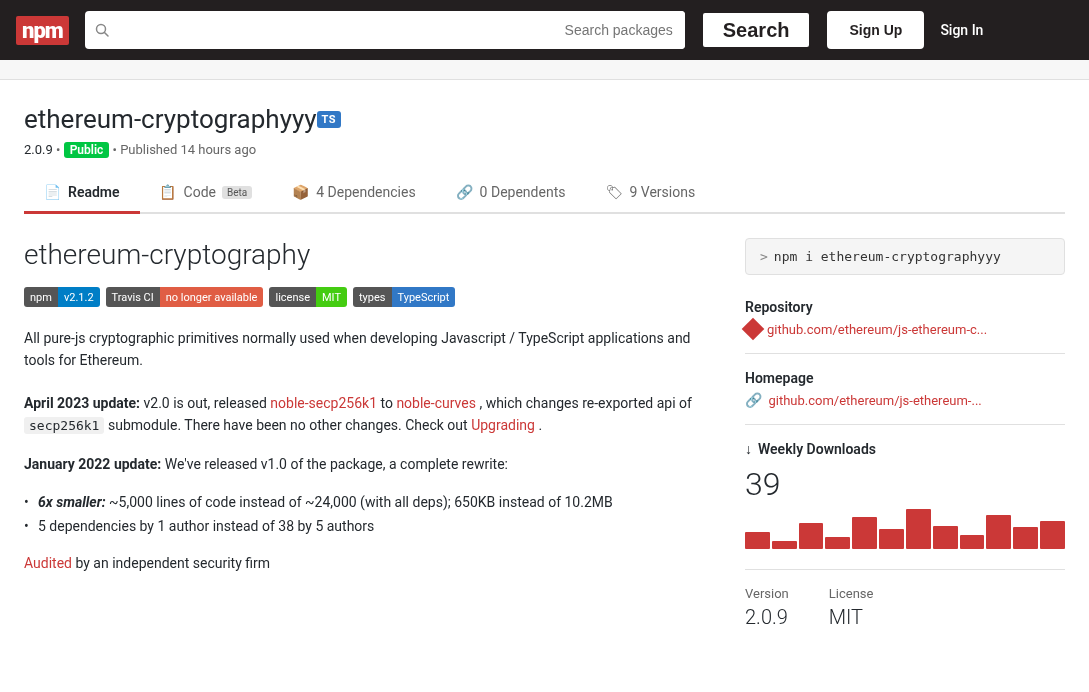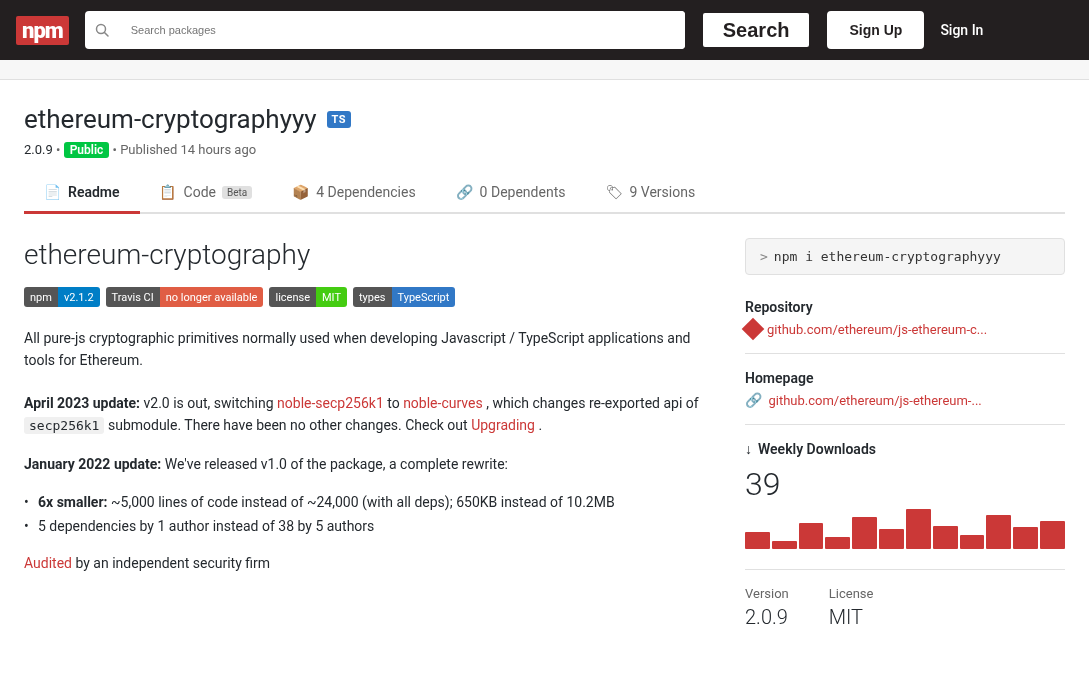--- a/index.html
+++ b/index.html
@@ -31,22 +31,23 @@
       flex: 1;
       max-width: 600px;
       height: 38px;
       overflow: hidden;
     }
     .search-bar input {
       border: none;
       outline: none;
       flex: 1;
       padding: 0 12px;
-      font-size: 11px;
+      font-size: 14px;
       height: 100%;
+      text-align: right;
     }
     .search-bar .search-icon-wrap {
       padding: 0 10px;
       color: #888;
       display: flex;
       align-items: center;
     }
     .search-btn {
       background: #fff;
       border: 2px solid #231f20;
@@ -88,21 +89,21 @@
     .main-container {
       max-width: 1089px;
       margin: 0 auto;
       padding: 24px 24px 0;
     }
 
     
     .package-title-row {
       display: flex;
       align-items: center;
-      gap: 10px;
+      gap: 0;
       margin-bottom: 8px;
     }
     .package-name {
       font-size: 26px;
       font-weight: 400;
       color: #24292e;
     }
     .ts-badge {
       background: #3178c6;
       color: #fff;
@@ -276,21 +277,21 @@
       font-size: 14px;
       line-height: 1.7;
       padding-left: 14px;
       position: relative;
     }
     .bullet-list li::before {
       content: '•';
       position: absolute;
       left: 0;
     }
-    .bullet-list li strong { font-weight: 700; }
+    .bullet-list li strong { font-weight: 700; font-style: italic; }
 
     .audited-line {
       font-size: 14px;
     }
 
     
     .install-section { margin-bottom: 24px; }
     .install-title {
       font-size: 16px;
       font-weight: 600;
@@ -468,21 +469,21 @@
         <div class="badge">
           <span class="badge-label">types</span>
           <span class="badge-value-ts">TypeScript</span>
         </div>
       </div>
 
       <p class="description">All pure-js cryptographic primitives normally used when developing Javascript / TypeScript applications and tools for Ethereum.</p>
 
       <div class="update-section">
         <strong>April 2023 update:</strong>
-        <span> v2.0 is out, switching </span>
+        <span> v2.0 is out, released </span>
         <a href="#" class="link-red">noble-secp256k1</a>
         <span> to </span>
         <a href="#" class="link-red">noble-curves</a>
         <span>, which changes re-exported api of </span>
         <code class="code-inline">secp256k1</code>
         <span> submodule. There have been no other changes. Check out </span>
         <a href="#" class="link-red">Upgrading</a>
         <span>.</span>
       </div>
 

